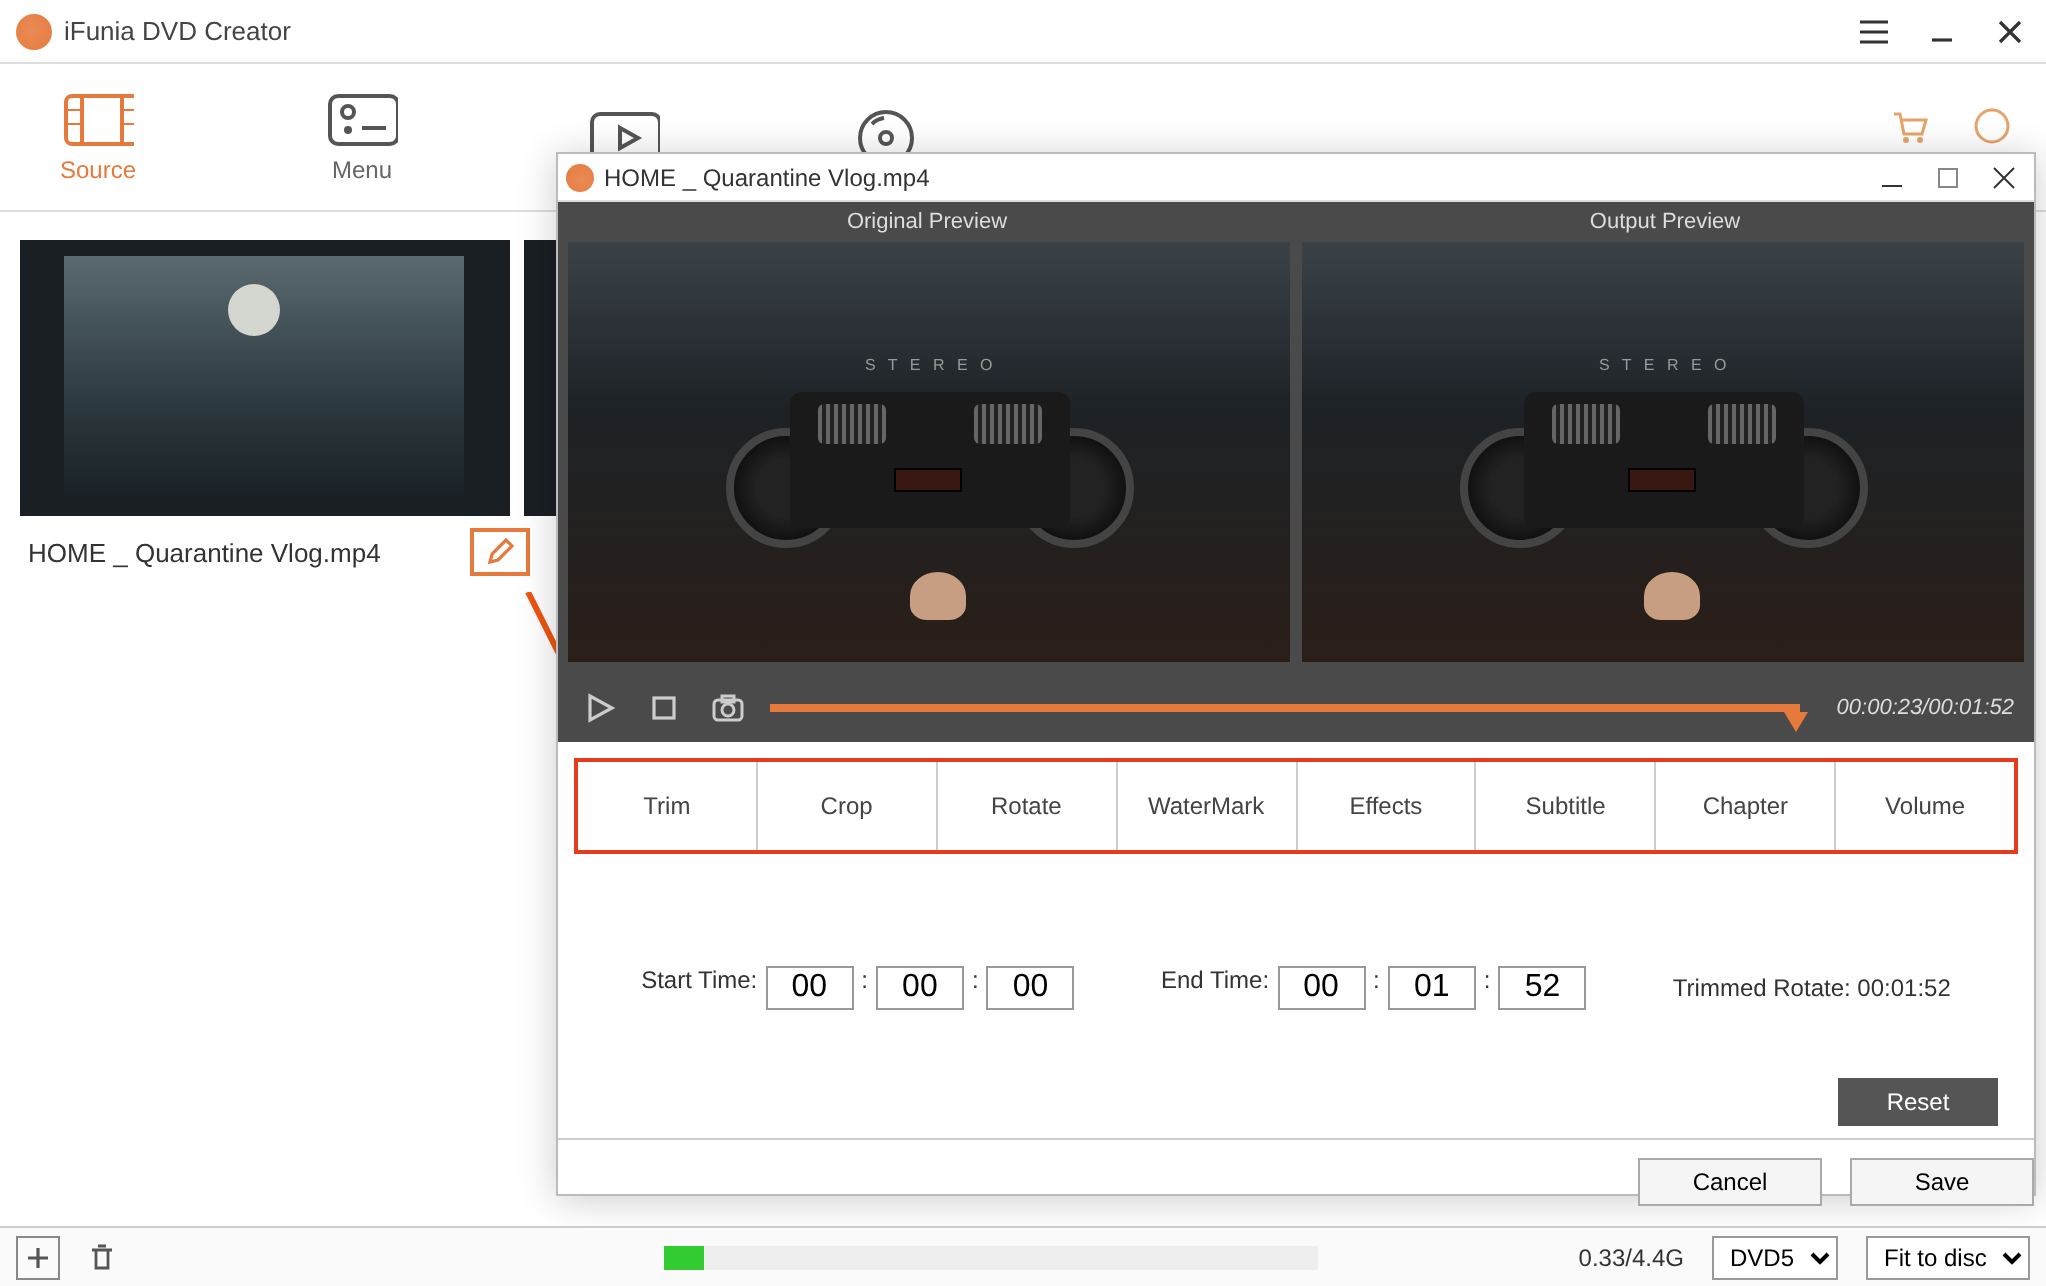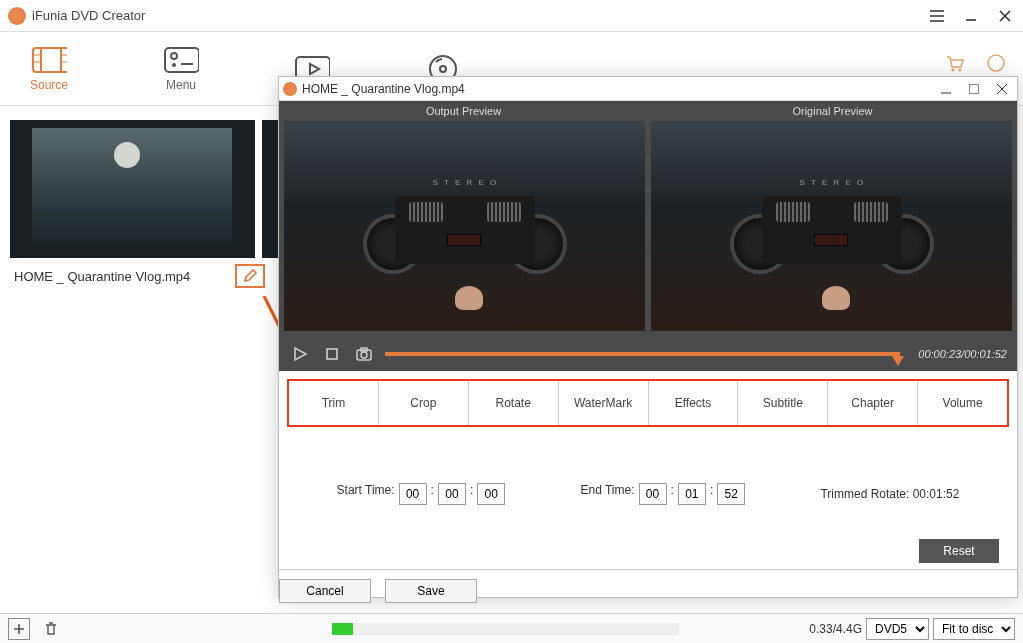--- a/index.html
+++ b/index.html
@@ -52,33 +52,33 @@
 .time { font-size:11px; color:#ddd; margin-left:8px;font-style:italic;}
 
 .edittabs-wrap { padding: 8px; }
 .edittabs { display:flex; border: 2px solid #e63a1c; height:48px; }
 .edittab { flex:1; border-right:1px solid #ccc; font-size:12px; display:flex; align-items:center; justify-content:center; cursor:pointer; color:#444; }
 .edittab:last-child { border-right:none; }
 .edittab.active { background:#fff; font-weight:500;}
 
 .trim-panel { padding: 48px 20px 10px; display:flex; align-items:center; justify-content: space-around; font-size:12px; color:#333; }
 .time-group { display:flex; gap:4px; }
-.time-box { width:28px; height:22px; border:1px solid #999; text-align:center; font-size:12px; line-height:20px; }
+.time-box { width:44px; height:22px; border:1px solid #999; text-align:center; font-size:16px; line-height:20px; }
 
 .reset-row { display:flex; justify-content:flex-end; padding: 24px 18px 6px; }
 .reset-btn { width:80px; height:24px; background:#555; color:#fff; font-size:12px; border:none; cursor:pointer; }
 
-.dlg-buttons { border-top:1px solid #ccc; height:42px; display:flex; align-items:center; justify-content:flex-start; gap:14px; }
+.dlg-buttons { border-top:1px solid #ccc; height:42px; display:flex; align-items:center; justify-content:flex-end; gap:14px; }
 .dlg-btn { width:92px; height:24px; border:1px solid #aaa; background:#f5f5f5; font-size:12px; cursor:pointer; }
 
 .statusbar { position:absolute; left:0; bottom:0; width:1023px; height:30px; border-top:1px solid #ccc; display:flex; align-items:center; padding: 0 8px; gap:10px; font-size:12px; color:#333; background:#fafafa;}
 .sb-btn { width:22px; height:22px; border:1px solid #888; display:flex; align-items:center; justify-content:center; cursor:pointer; color:#555;}
 .progress { flex:1; height:12px; background:#eee; margin: 0 120px 0 260px; position:relative; }
 .progress-fill { position:absolute; left:0; top:0; height:100%; width:6%; background:#3c3; }
-.sb-right { margin-left:auto; display:flex; align-items:center; gap:4px; }
+.sb-right { margin-left:auto; display:flex; align-items:center; gap:14px; }
 .sel { height:22px; border:1px solid #999; font-size:12px; padding:0 4px; background:#fff; cursor:pointer;}
 
 .arrow { position:absolute; left:202px; top:296px; width:120px; height:90px; pointer-events:none; }
 
 svg { display:block; }
 </style>
 </head>
 <body>
 
 <div class="titlebar">
@@ -209,22 +209,22 @@
         </span>
       <span>
           <svg width="12" height="12">
             <path d="M1 1l10 10M11 1L1 11" stroke="#333"></path>
           </svg>
         </span>
     </div>
   </div>
 
   <div class="preview-header">
+    <div>Original Preview</div>
     <div>Output Preview</div>
-    <div>Original Preview</div>
   </div>
   <div class="previews">
     <div class="preview">
       <div class="stereo">
           <div class="stereo-knobL"></div>
           <div class="stereo-knobR"></div>
           <div class="stereo-body"></div>
           <div class="stereo-label">S T E R E O</div>
           <div class="stereo-grill" style="left:44px"></div>
           <div class="stereo-grill" style="right:44px"></div>

